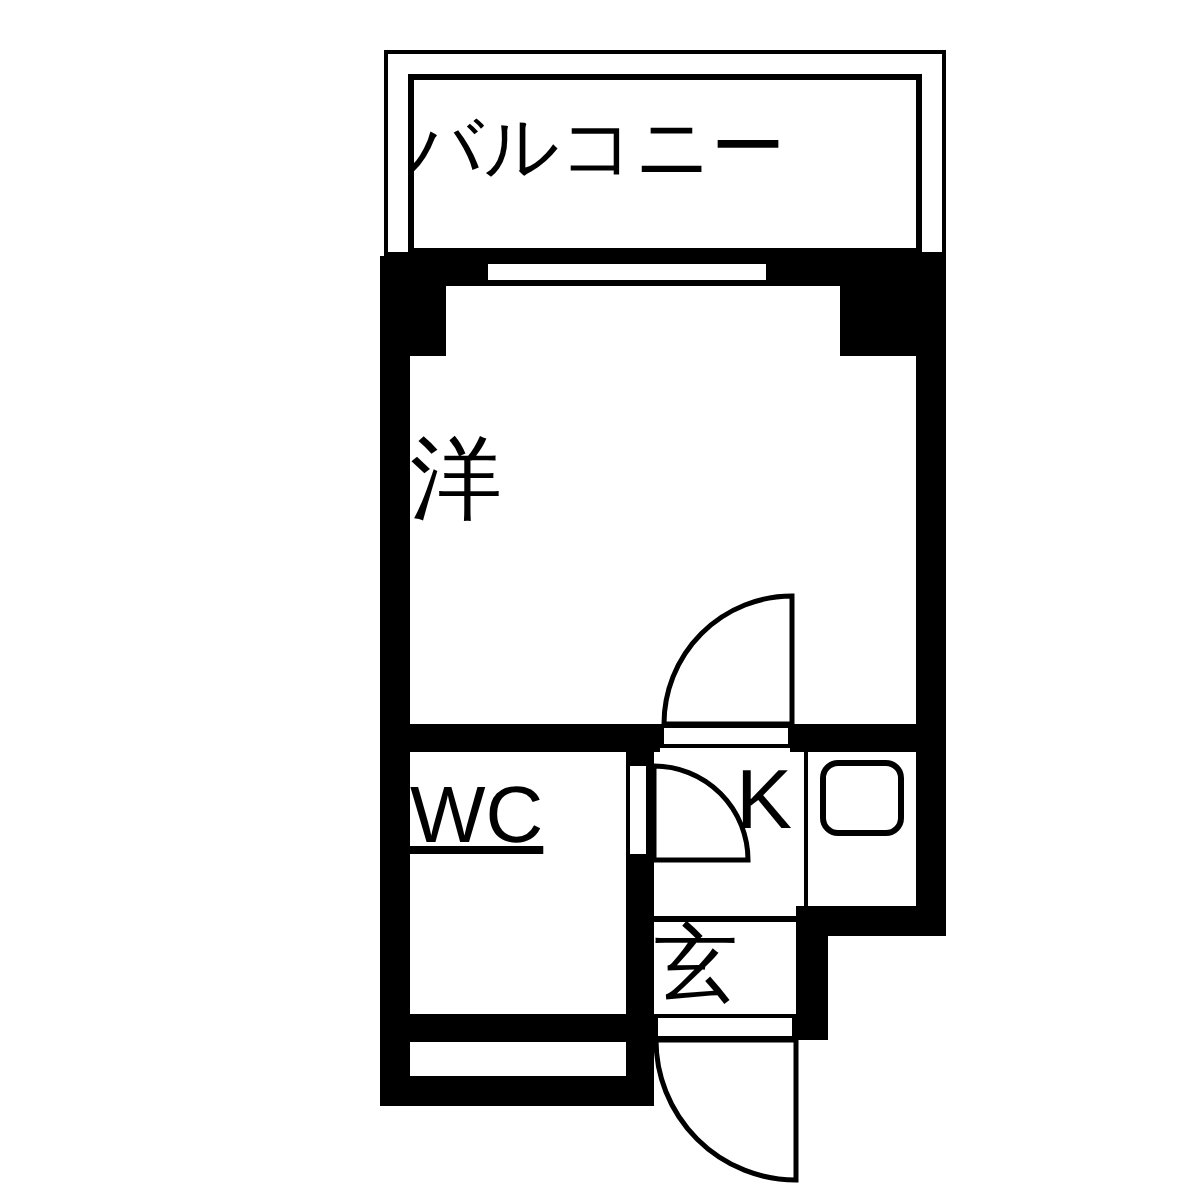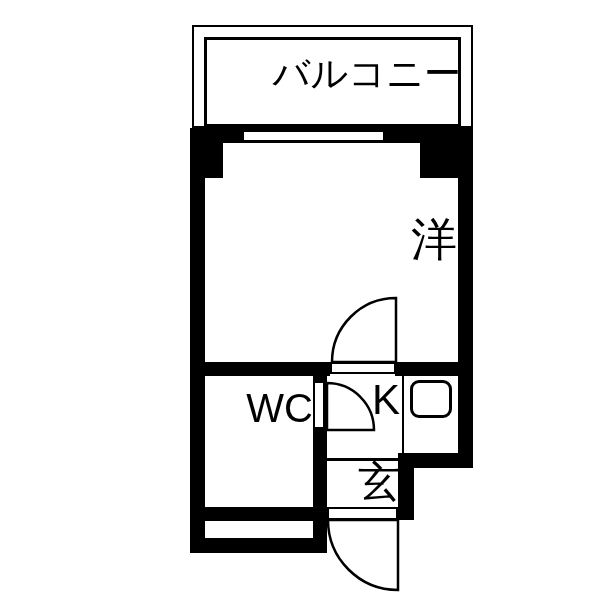--- a/index.html
+++ b/index.html
@@ -15,21 +15,21 @@
     background: #ffffff;
     overflow: hidden;
   }
   .abs { position: absolute; box-sizing: border-box; }
   .wall { background: #000000; }
   .white-rect { background: #ffffff; }
   .outlined { border: 2px solid #000000; background: #ffffff; }
   .outlined-thick { border: 3px solid #000000; background: #ffffff; }
   .label {
     color: #000000;
-    text-align: right;
+    text-align: left;
     line-height: 1.0;
     white-space: nowrap;
     user-select: none;
   }
   .label-multiline { line-height: 1.22; white-space: nowrap; }
   svg.overlay {
     position: absolute;
     left: 0; top: 0;
     width: 600px; height: 600px;
     pointer-events: none;
@@ -70,21 +70,21 @@
   <div class="abs outlined" style="left:330px; top:362px; width:66px; height:12px;"></div>
   <div class="abs outlined" style="left:313px; top:381px; width:12px; height:48px;"></div>
   <div class="abs outlined" style="left:327px; top:507px; width:71px; height:13px;"></div>
 
   <div class="abs outlined-thick" style="left:410px; top:380px; width:42px; height:38px; border-radius:9px;"></div>
 
   <div class="abs label" style="left:204px; top:55px; width:257px; font-size:37px;">バルコニー</div>
 
   <div class="abs label" style="left:205px; top:216px; width:252px; font-size:46px;">洋</div>
 
-  <div class="abs label label-multiline" style="left:205px; top:384px; width:108px; font-size:40px;">
+  <div class="abs label label-multiline" style="left:205px; top:384px; width:108px; font-size:40px;text-decoration:underline;">
     <div>WC</div>
   </div>
 
   <div class="abs label" style="left:368px; top:379px; width:32px; font-size:42px;">K</div>
 
   <div class="abs label" style="left:327px; top:461px; width:73px; font-size:42px;">玄</div>
 
 </div>
 
 </body></html>

